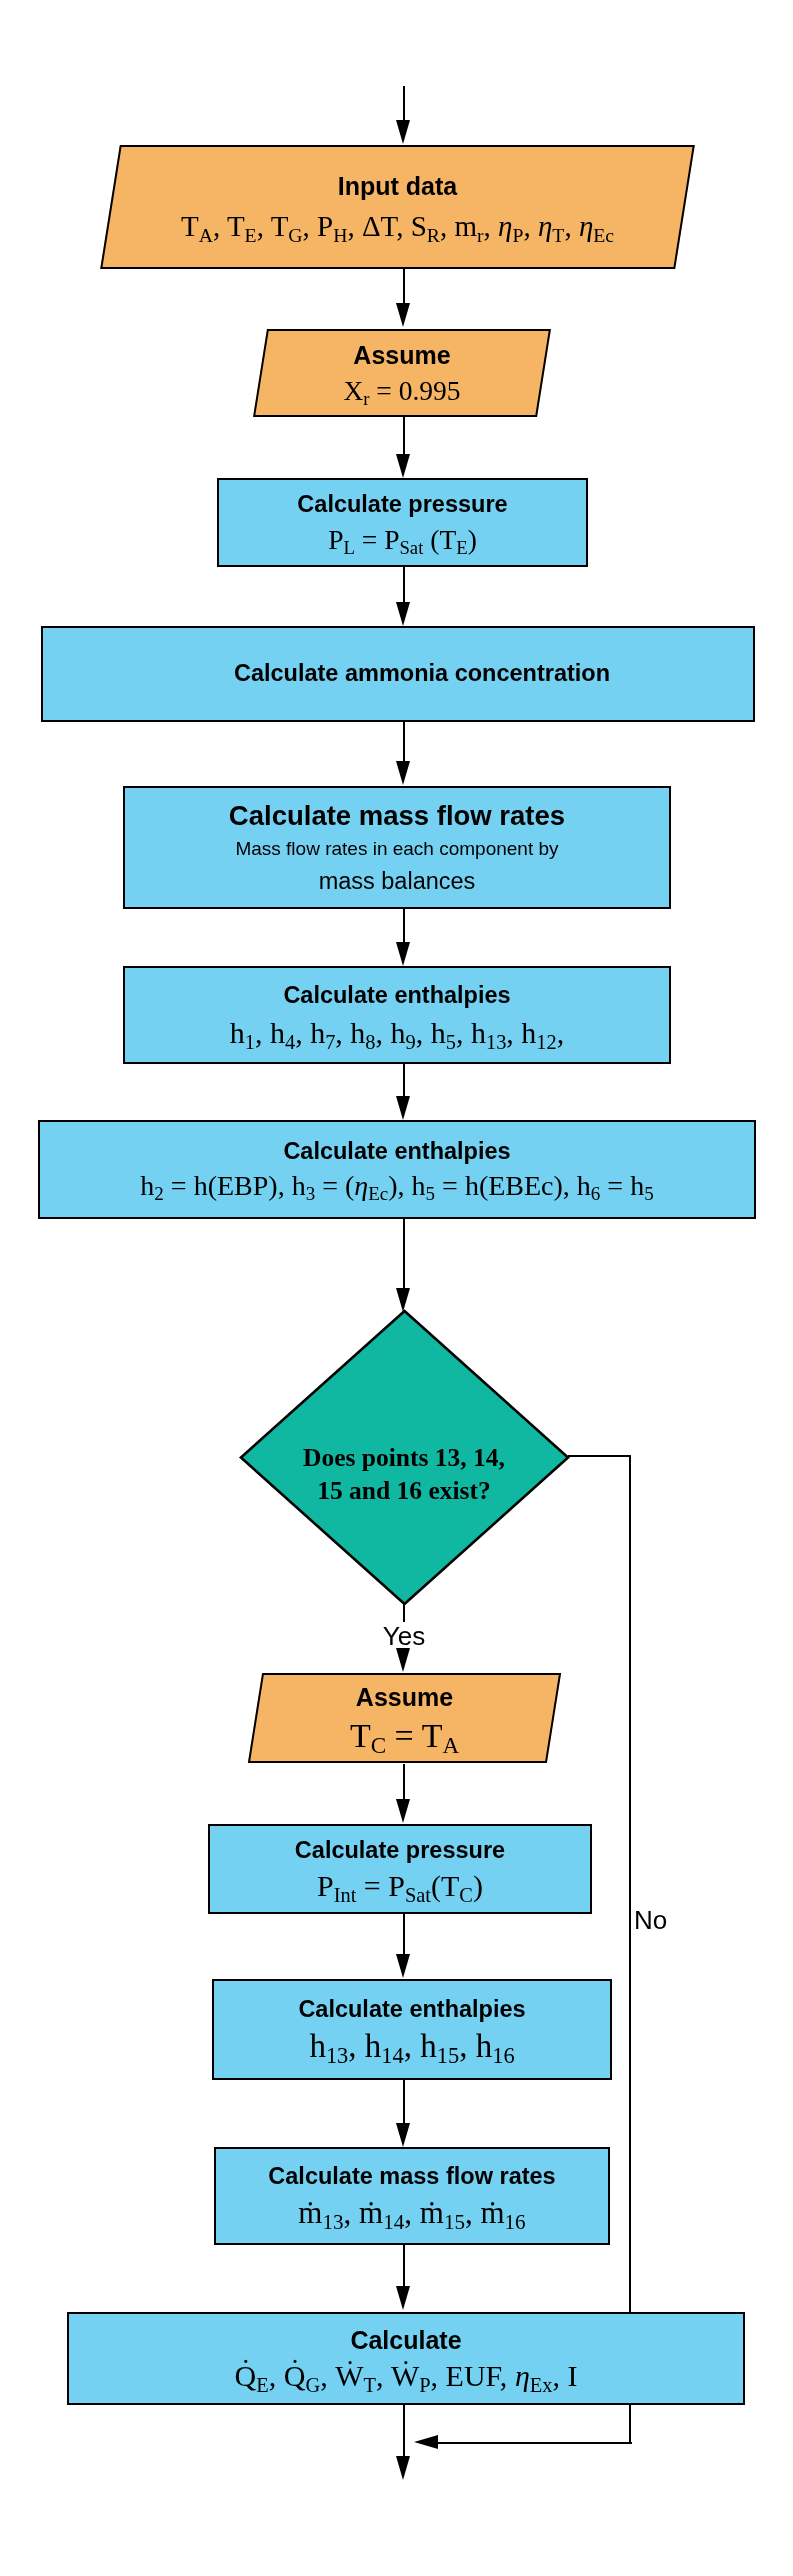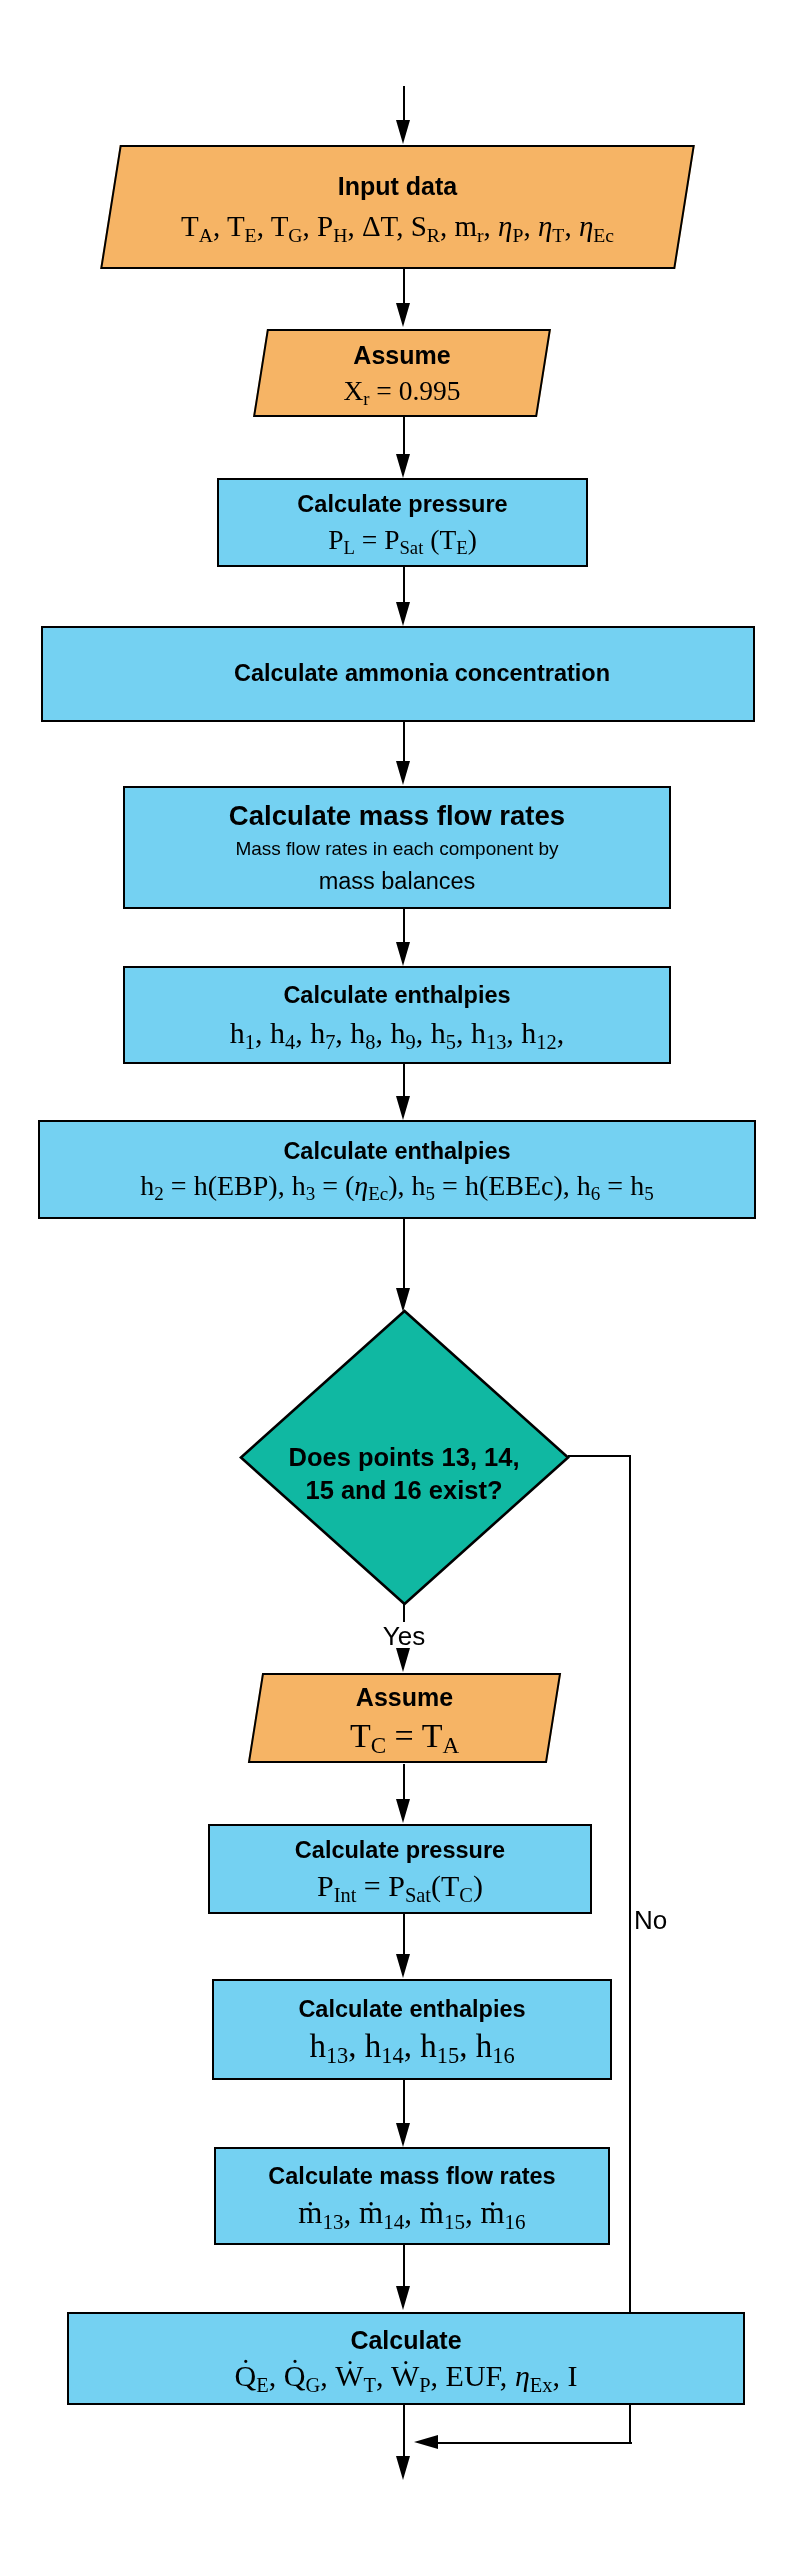--- a/index.html
+++ b/index.html
@@ -83,20 +83,21 @@
     display: flex;
     flex-direction: column;
     justify-content: center;
     align-items: center;
     text-align: center;
     font-weight: bold;
     font-size: 25.5px;
     line-height: 1.3;
     padding-top: 33px;
     box-sizing: border-box;
+    font-family: Liberation Serif, serif;
   }
 </style>
 </head>
 <body>
 
 <div id="canvas">
 
 
   <div class="vline" style="left:403px; top:86px; height:35px;"></div>
   <div class="arrow-down" style="left:396px; top:120px;"></div>

